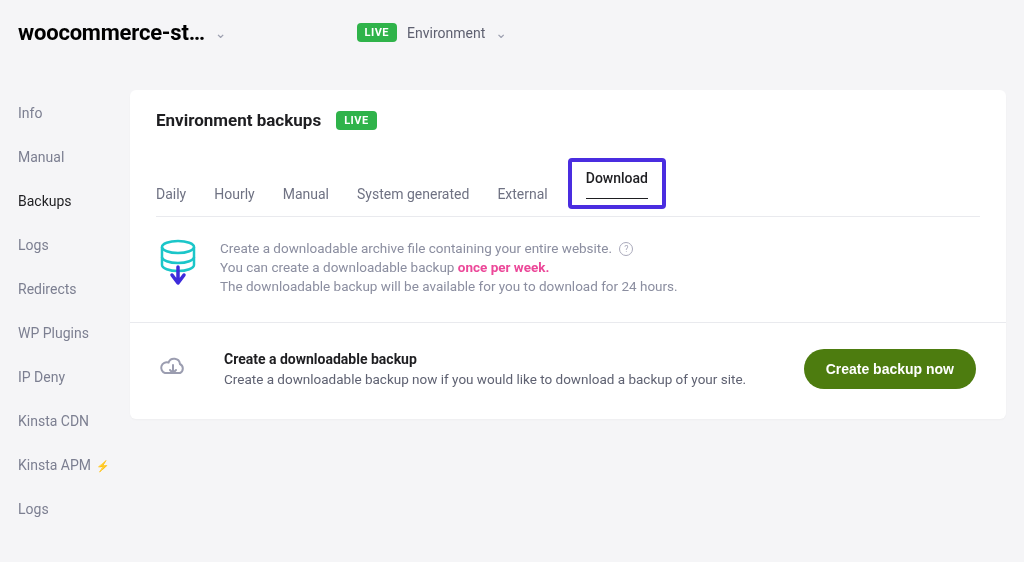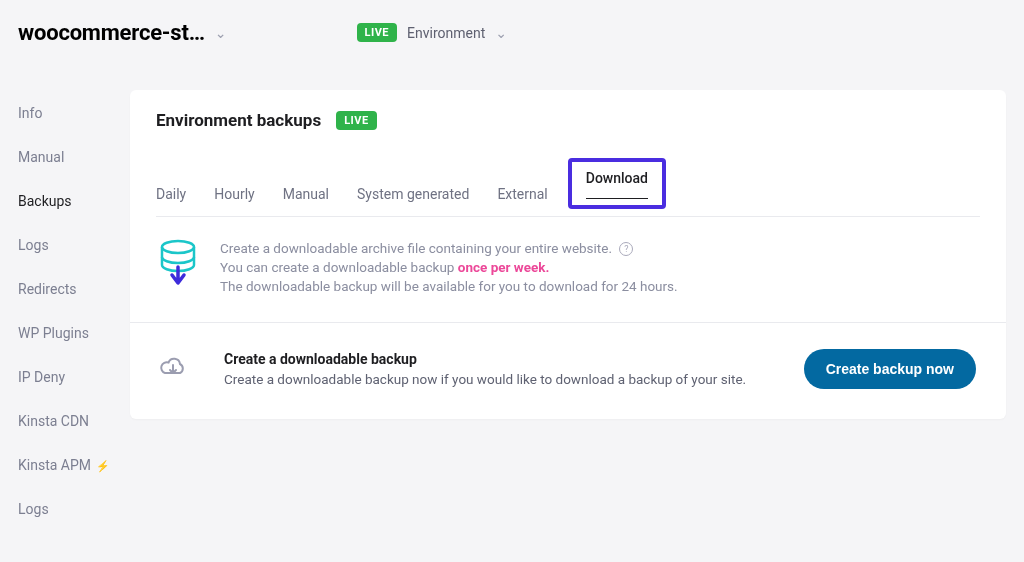--- a/index.html
+++ b/index.html
@@ -161,21 +161,21 @@
     font-size: 14px;
     font-weight: 700;
     color: #1e1e21;
     margin-bottom: 4px;
   }
   .action-sub {
     font-size: 13.5px;
     color: #5f6272;
   }
   .btn-primary {
-    background: #0369a1;
+    background: #4d7c0f;
     color: #fff;
     border: none;
     font-size: 14px;
     font-weight: 600;
     padding: 12px 22px;
     border-radius: 24px;
     cursor: pointer;
   }
   
   .db-icon { width: 40px; height: 50px; }

